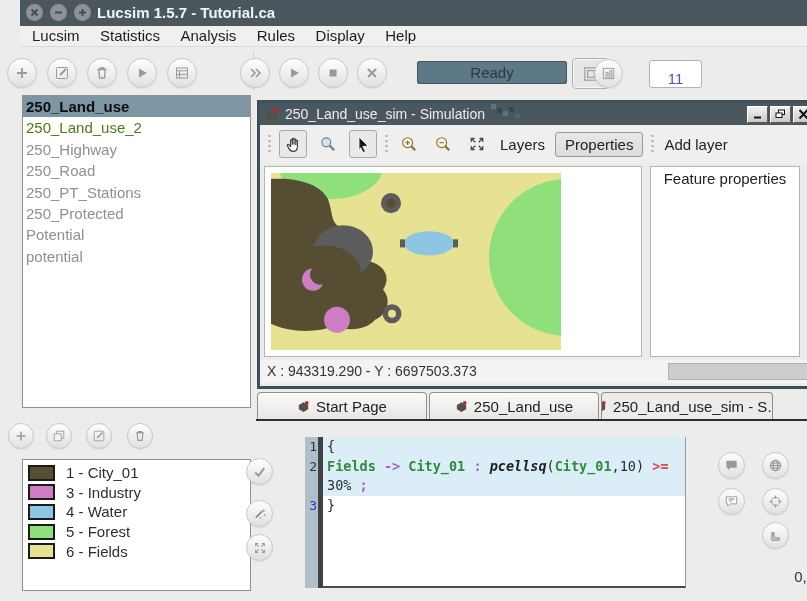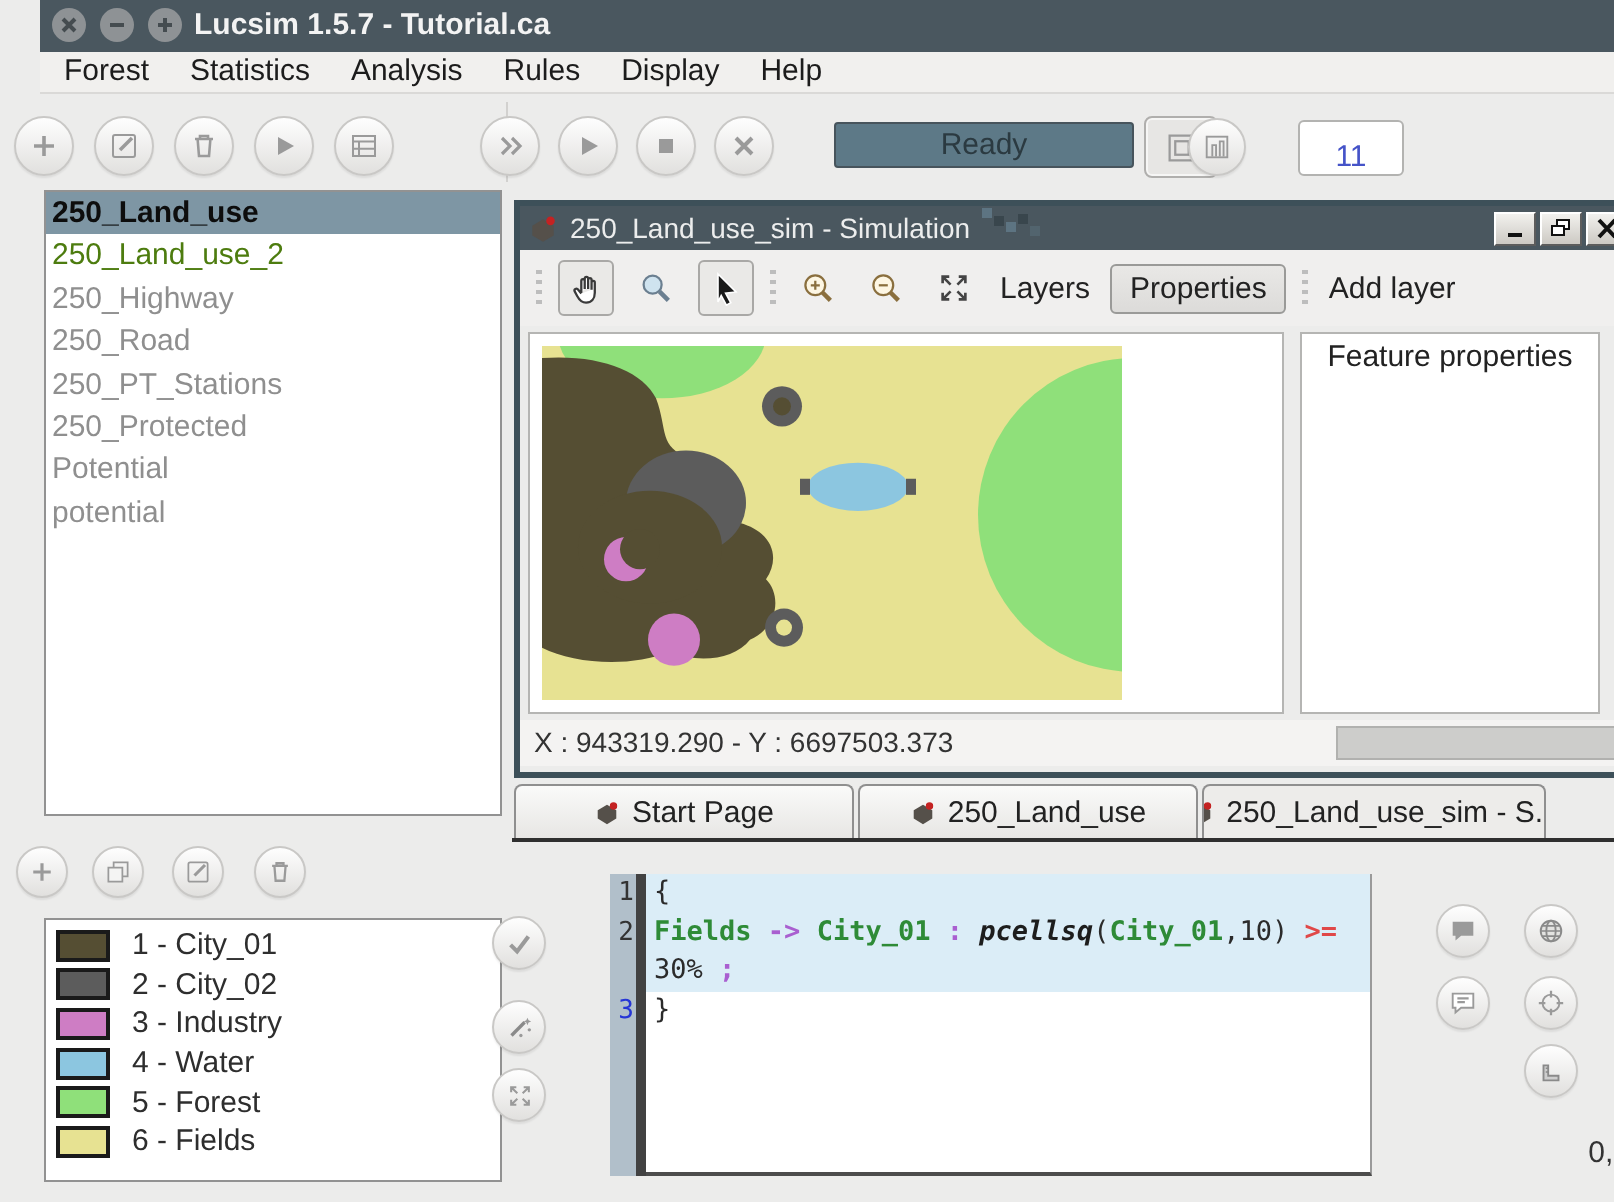--- a/index.html
+++ b/index.html
@@ -87,21 +87,21 @@
     <span>
         <svg width="11" height="11" viewBox="0 0 11 11">
           <path d="M5.5 2v7M2 5.5h7" stroke="#454c50" stroke-width="2" fill="none"></path>
         </svg>
       </span>
   </div>
   <div class="wtitle">Lucsim 1.5.7 - Tutorial.ca</div>
 </div>
 
 <div class="abs menubar">
-  <span class="menu-item">Forest</span>
+  <span class="menu-item">Lucsim</span>
   <span class="menu-item">Statistics</span>
   <span class="menu-item">Analysis</span>
   <span class="menu-item">Rules</span>
   <span class="menu-item">Display</span>
   <span class="menu-item">Help</span>
 </div>
 
 <div class="cbtn d30" style="left:7px;top:58px">
     <span>
       <svg width="16" height="16" viewBox="0 0 16 16">
@@ -234,24 +234,20 @@
       <svg width="14" height="14" viewBox="0 0 16 16">
         <path d="M3.5 4.5h9M6 4.5V3h4v1.5M4.8 4.5l.7 8.5h5l.7-8.5" stroke="#9a9a9a" stroke-width="1.3" fill="none"></path>
       </svg>
     </span>
   </div>
 
 <div class="abs legend">
   <div class="legrow">
       <span class="swatch" style="background: rgb(85, 78, 51);"></span>
       <span class="leglabel">1 - City_01</span>
-    </div>
-  <div class="legrow">
-      <span class="swatch" style="background: rgb(92, 92, 92);"></span>
-      <span class="leglabel">2 - City_02</span>
     </div>
   <div class="legrow">
       <span class="swatch" style="background: rgb(206, 125, 196);"></span>
       <span class="leglabel">3 - Industry</span>
     </div>
   <div class="legrow">
       <span class="swatch" style="background: rgb(140, 198, 224);"></span>
       <span class="leglabel">4 - Water</span>
     </div>
   <div class="legrow">

